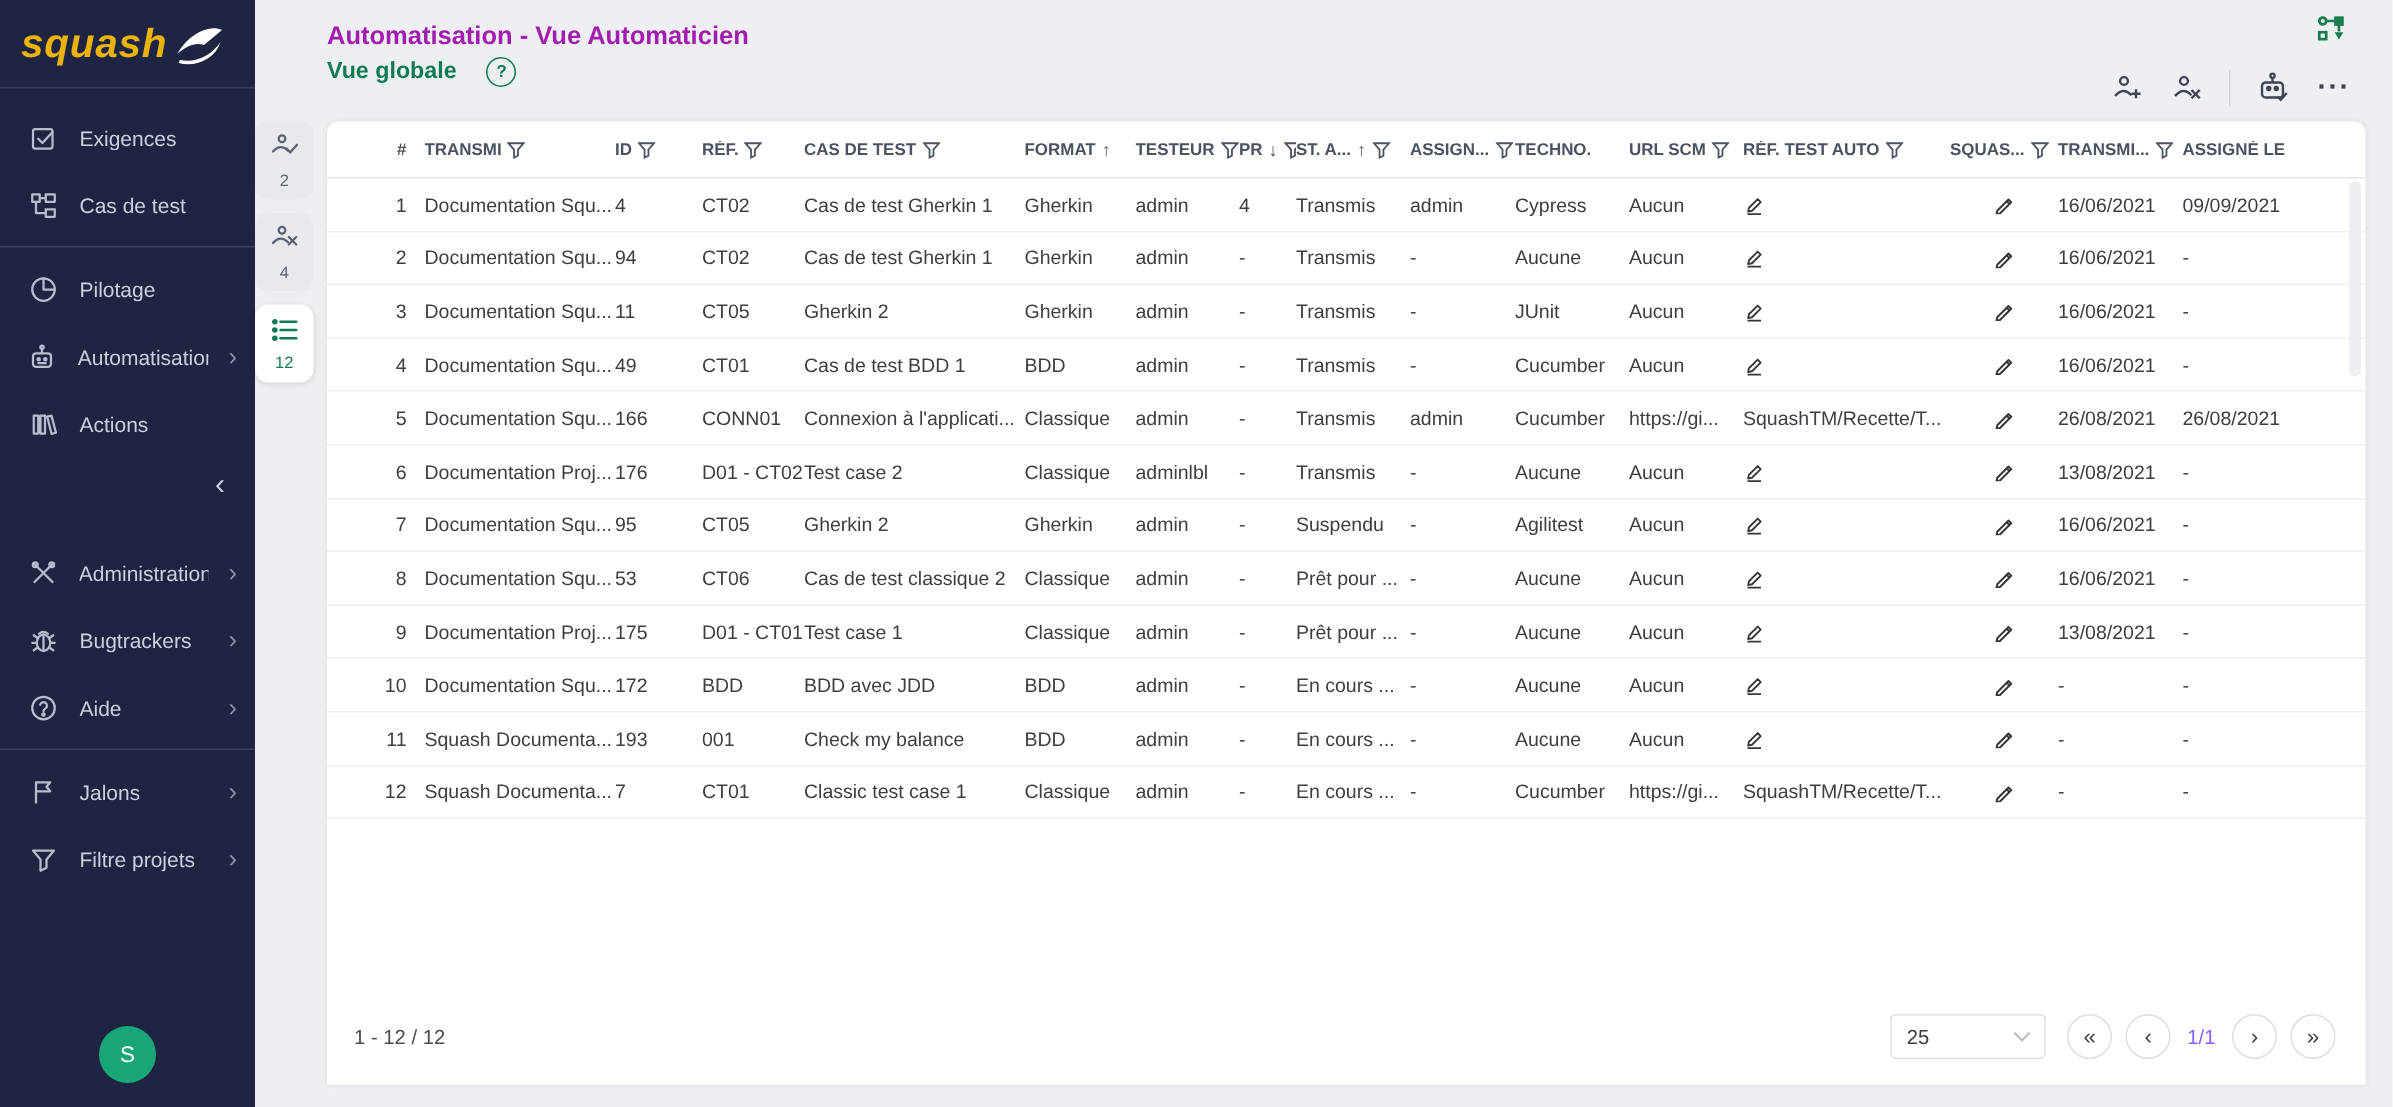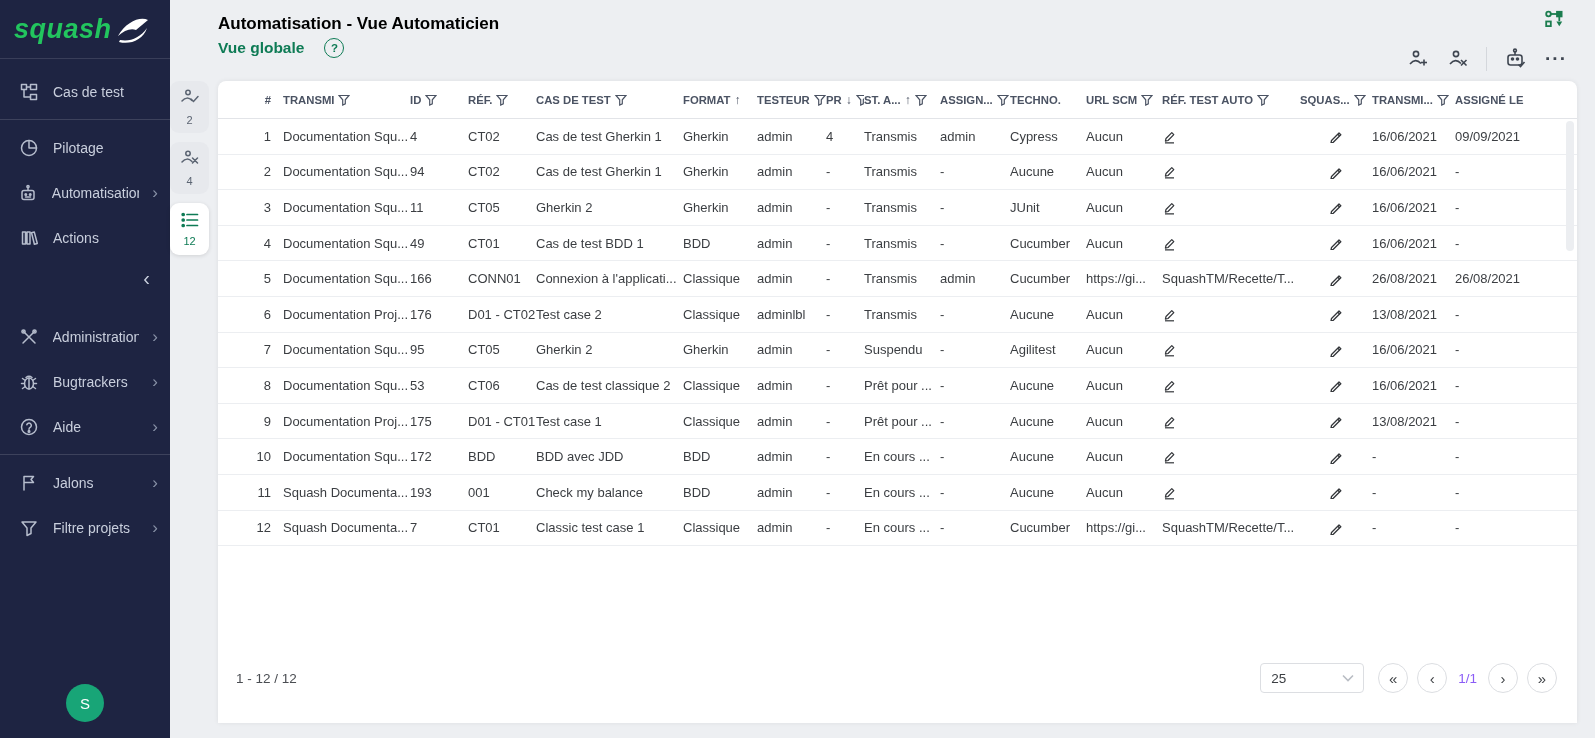--- a/index.html
+++ b/index.html
@@ -4,35 +4,35 @@
 <style>
   html,body{margin:0;padding:0;}
   body{
     width:1595px;height:738px;overflow:hidden;
     font-family:"Liberation Sans",sans-serif;
     background:#edeff2;display:flex;
   }
   
   .sidebar{width:170px;min-width:170px;background:#1e2442;display:flex;flex-direction:column;height:100%;}
   .logo{height:58px;display:flex;align-items:center;padding-left:14px;gap:2px;border-bottom:1px solid rgba(255,255,255,.12);}
-  .logo-text{color:#22c55e;font-style:italic;font-weight:bold;font-size:27px;letter-spacing:.5px;}
+  .logo-text{color:#eab308;font-style:italic;font-weight:bold;font-size:27px;letter-spacing:.5px;}
   .logo-swoosh{margin-left:2px;}
   .nav{display:flex;flex-direction:column;padding-top:10px;}
   .nav-item{display:flex;align-items:center;height:45px;padding:0 12px 0 18px;gap:13px;color:#c9cfdd;font-size:14px;cursor:pointer;}
   .nav-icon{width:22px;height:22px;display:flex;align-items:center;justify-content:center;}
   .nav-label{white-space:nowrap;overflow:hidden;}
   .nav-chevron{margin-left:auto;color:#8891a6;font-size:17px;line-height:1;}
   .nav-divider{height:1px;background:rgba(255,255,255,.14);margin:5px 0;}
   .collapse-row{text-align:right;padding:8px 20px 26px 0;color:#c9cfdd;font-size:20px;line-height:1;cursor:pointer;}
   .avatar{margin-top:auto;align-self:center;margin-bottom:16px;width:38px;height:38px;border-radius:50%;
     background:#18a577;color:#fff;display:flex;align-items:center;justify-content:center;font-size:15px;cursor:pointer;}
   
   .main{flex:1;display:flex;flex-direction:column;position:relative;min-width:0;}
   .header-zone{padding:14px 0 0 48px;height:81px;box-sizing:border-box;position:relative;}
-  .page-title{margin:0;font-size:17px;font-weight:bold;color:#000000;}
+  .page-title{margin:0;font-size:17px;font-weight:bold;color:#a21caf;}
   .sub-row{margin-top:4px;display:flex;align-items:center;gap:20px;}
   .view-title{margin:0;font-size:15.5px;font-weight:bold;color:#0e7b55;}
   .help-circle{width:18px;height:18px;border-radius:50%;border:1.6px solid #0e7b55;color:#0e7b55;font-size:11.5px;font-weight:bold;display:flex;align-items:center;justify-content:center;cursor:pointer;}
   .toolbar{position:absolute;top:8px;right:28px;display:flex;flex-direction:column;align-items:flex-end;gap:14px;}
   .toolbar-row{display:flex;align-items:center;gap:16px;}
   .tb-btn{background:none;border:none;padding:0;cursor:pointer;display:flex;align-items:center;justify-content:center;}
   .tb-divider{width:1px;height:24px;background:#d4d7dc;}
   .more-glyph{font-size:19px;font-weight:bold;color:#3f4651;letter-spacing:1px;line-height:.5;}
   
   .body-zone{flex:1;display:flex;min-height:0;}
@@ -47,40 +47,49 @@
   .th{display:flex;align-items:center;gap:4px;white-space:nowrap;overflow:hidden;padding-right:3px;cursor:pointer;}
   .th.right{justify-content:flex-end;padding-right:12px;}
   .sort-arrow{font-size:12px;color:#4b5363;}
   .tr{height:34.6px;align-items:center;border-bottom:1px solid #eceef1;font-size:13px;color:#3b3e42;}
   .td{white-space:nowrap;overflow:hidden;padding-right:5px;}
   .td.right{text-align:right;padding-right:12px;}
   .td.center{display:flex;justify-content:center;padding-right:0;}
   .pencil-btn{background:none;border:none;padding:0;cursor:pointer;display:flex;align-items:center;}
   .vscroll{position:absolute;top:40px;right:3px;width:8px;height:130px;border-radius:4px;background:#eceef1;}
   
-  .tfoot{position:absolute;left:0;right:0;bottom:13px;height:52px;background:#fff;display:flex;align-items:center;justify-content:space-between;padding:0 20px 6px 18px;}
+  .tfoot{position:absolute;left:0;right:0;bottom:0;height:52px;background:#fff;display:flex;align-items:center;justify-content:space-between;padding:0 20px 6px 18px;}
   .range{font-size:13.5px;color:#4a4d52;}
   .foot-right{display:flex;align-items:center;gap:14px;}
   .pagesize{width:104px;height:30px;border:1px solid #dcdee2;border-radius:4px;display:flex;align-items:center;justify-content:space-between;padding:0 9px 0 10px;font-size:13.5px;color:#3b3e42;background:#fff;cursor:pointer;box-sizing:border-box;}
   .pager{display:flex;align-items:center;gap:9px;}
   .pager-btn{width:30px;height:30px;border-radius:50%;border:1px solid #dcdee2;background:#fff;color:#3f4246;font-size:15px;display:flex;align-items:center;justify-content:center;cursor:pointer;padding:0;line-height:1;}
   .page-ind{font-size:13.5px;color:#8b5cf6;margin:0 2px;}
 </style>
 </head>
 <body>
 
 <aside class="sidebar">
   <div class="logo">
     <span class="logo-text">squash</span>
     <svg class="logo-swoosh" width="34" height="34" viewBox="0 0 34 34">
       <path d="M2 24 C10 10 24 4 32 8 L20 18 C14 16 8 19 2 24 Z" fill="#fff"></path>
       <path d="M4 28 C14 30 24 26 31 16 C27 28 14 33 3 30 Z" fill="#fff"></path>
     </svg>
   </div>
   <nav class="nav">
+      <div class="nav-item">
+        <span class="nav-icon">
+          <svg width="20" height="20" viewBox="0 0 20 20" fill="none" stroke="#b6bdcd" stroke-width="1.5" stroke-linecap="round" stroke-linejoin="round">
+            <rect x="3" y="4" width="13" height="13" rx="1.5"></rect>
+            <path d="M6.5 10.5 l2.8 2.8 L16 6"></path>
+          </svg>
+        </span>
+        <span class="nav-label">Exigences</span>
+      </div>
       <div class="nav-item">
         <span class="nav-icon">
           <svg width="20" height="20" viewBox="0 0 20 20" fill="none" stroke="#b6bdcd" stroke-width="1.5" stroke-linecap="round" stroke-linejoin="round">
             <rect x="2.5" y="2.5" width="5" height="5"></rect>
             <rect x="11.5" y="2.5" width="6" height="5"></rect>
             <rect x="11.5" y="12.5" width="6" height="5"></rect>
             <path d="M7.5 5 h4 M5 7.5 V15 h6.5"></path>
           </svg>
         </span>
         <span class="nav-label">Cas de test</span>

